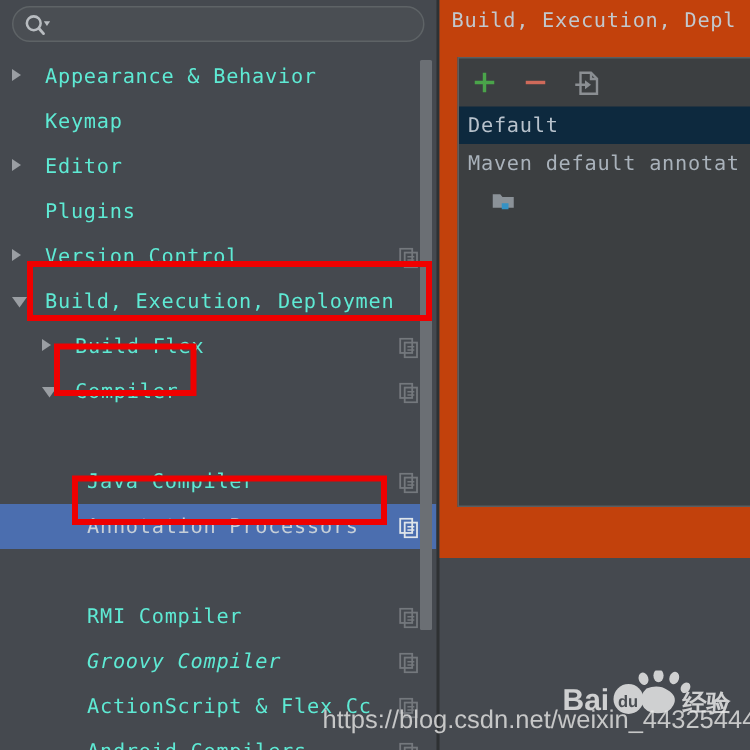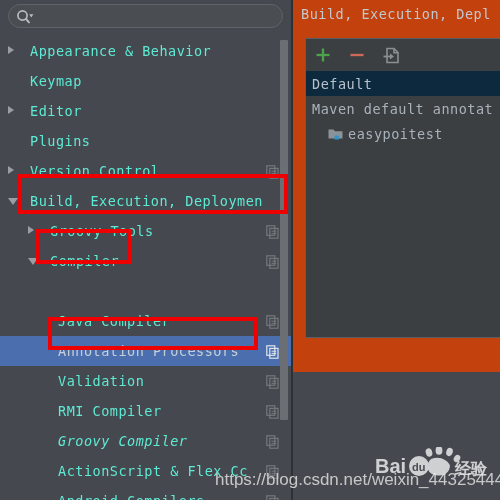--- a/index.html
+++ b/index.html
@@ -207,21 +207,21 @@
               <line x1="5.6" y1="6.2" x2="10.2" y2="6.2" stroke="#74787d" stroke-width="1"></line>
               <line x1="5.6" y1="8.4" x2="10.2" y2="8.4" stroke="#74787d" stroke-width="1"></line>
             </svg></span>
         </div>
         <div class="row" style="top: 150px;">
           <span class="arrow open" style="left: 8px; top: 12px;"></span>
           <span class="row-label" style="left: 30px;">Build, Execution, Deploymen</span>
         </div>
         <div class="row" style="top: 180px;">
           <span class="arrow" style="left: 28px; top: 10px;"></span>
-          <span class="row-label" style="left: 50px;">Groovy Tools</span>
+          <span class="row-label" style="left: 50px;">Build Flex</span>
           <span class="copy-icon"><svg width="13" height="14" viewBox="0 0 13 14">
               <rect x="0.8" y="0.8" width="8" height="9.5" fill="none" stroke="#74787d" stroke-width="1.2"></rect>
               <rect x="3.8" y="3.4" width="8.2" height="9.8" fill="none" stroke="#74787d" stroke-width="1.2"></rect>
               <line x1="5.6" y1="6.2" x2="10.2" y2="6.2" stroke="#74787d" stroke-width="1"></line>
               <line x1="5.6" y1="8.4" x2="10.2" y2="8.4" stroke="#74787d" stroke-width="1"></line>
             </svg></span>
         </div>
         <div class="row" style="top: 210px;">
           <span class="arrow open" style="left: 28px; top: 12px;"></span>
           <span class="row-label" style="left: 50px;">Compiler</span>
@@ -241,29 +241,20 @@
               <line x1="5.6" y1="8.4" x2="10.2" y2="8.4" stroke="#74787d" stroke-width="1"></line>
             </svg></span>
         </div>
         <div class="row selected" style="top: 300px;">
           <span class="row-label" style="left: 58px;">Annotation Processors</span>
           <span class="copy-icon"><svg width="13" height="14" viewBox="0 0 13 14">
               <rect x="0.8" y="0.8" width="8" height="9.5" fill="none" stroke="#dfe5ea" stroke-width="1.2"></rect>
               <rect x="3.8" y="3.4" width="8.2" height="9.8" fill="none" stroke="#dfe5ea" stroke-width="1.2"></rect>
               <line x1="5.6" y1="6.2" x2="10.2" y2="6.2" stroke="#dfe5ea" stroke-width="1"></line>
               <line x1="5.6" y1="8.4" x2="10.2" y2="8.4" stroke="#dfe5ea" stroke-width="1"></line>
-            </svg></span>
-        </div>
-        <div class="row" style="top: 330px;">
-          <span class="row-label" style="left: 58px;">Validation</span>
-          <span class="copy-icon"><svg width="13" height="14" viewBox="0 0 13 14">
-              <rect x="0.8" y="0.8" width="8" height="9.5" fill="none" stroke="#74787d" stroke-width="1.2"></rect>
-              <rect x="3.8" y="3.4" width="8.2" height="9.8" fill="none" stroke="#74787d" stroke-width="1.2"></rect>
-              <line x1="5.6" y1="6.2" x2="10.2" y2="6.2" stroke="#74787d" stroke-width="1"></line>
-              <line x1="5.6" y1="8.4" x2="10.2" y2="8.4" stroke="#74787d" stroke-width="1"></line>
             </svg></span>
         </div>
         <div class="row" style="top: 360px;">
           <span class="row-label" style="left: 58px;">RMI Compiler</span>
           <span class="copy-icon"><svg width="13" height="14" viewBox="0 0 13 14">
               <rect x="0.8" y="0.8" width="8" height="9.5" fill="none" stroke="#74787d" stroke-width="1.2"></rect>
               <rect x="3.8" y="3.4" width="8.2" height="9.8" fill="none" stroke="#74787d" stroke-width="1.2"></rect>
               <line x1="5.6" y1="6.2" x2="10.2" y2="6.2" stroke="#74787d" stroke-width="1"></line>
               <line x1="5.6" y1="8.4" x2="10.2" y2="8.4" stroke="#74787d" stroke-width="1"></line>
             </svg></span>
@@ -333,21 +324,20 @@
             <span>Default</span>
           </div>
           <div class="li">
             <span>Maven default annotat</span>
           </div>
           <div class="li child">
             <span class="folder-icon"><svg width="15" height="13" viewBox="0 0 15 13">
                 <path d="M0.5 2.5 h5 l1.5 1.8 h7.5 v7.2 h-14 z" fill="#8b9298"></path>
                 <rect x="6.5" y="8.5" width="4.5" height="4" fill="#3592c4"></rect>
               </svg></span>
-            <span>easypoitest</span>
           </div>
         </div>
     </div>
   </div>
 
   <div id="annotation-layer">
       <div class="redbox" style="left: 18px; top: 174px; width: 270px; height: 40px; border-color: rgb(239, 0, 0);"></div>
       <div class="redbox" style="left: 36px; top: 229px; width: 95px; height: 35px; border-color: rgb(239, 0, 0);"></div>
       <div class="redbox" style="left: 48px; top: 317px; width: 210px; height: 33px; border-color: rgb(239, 0, 0);"></div>
     </div>

